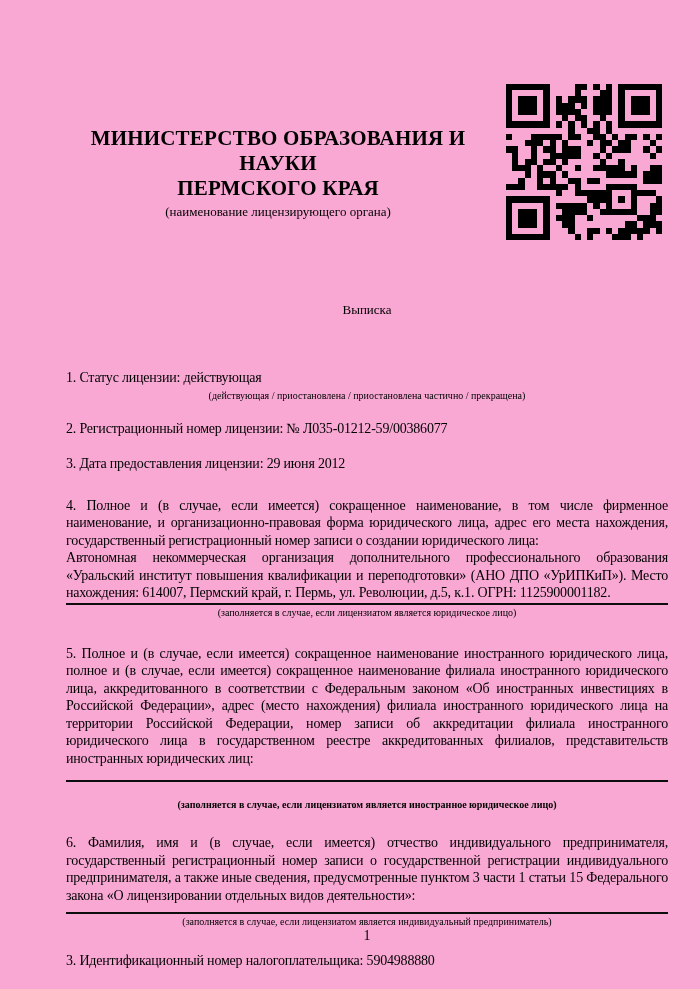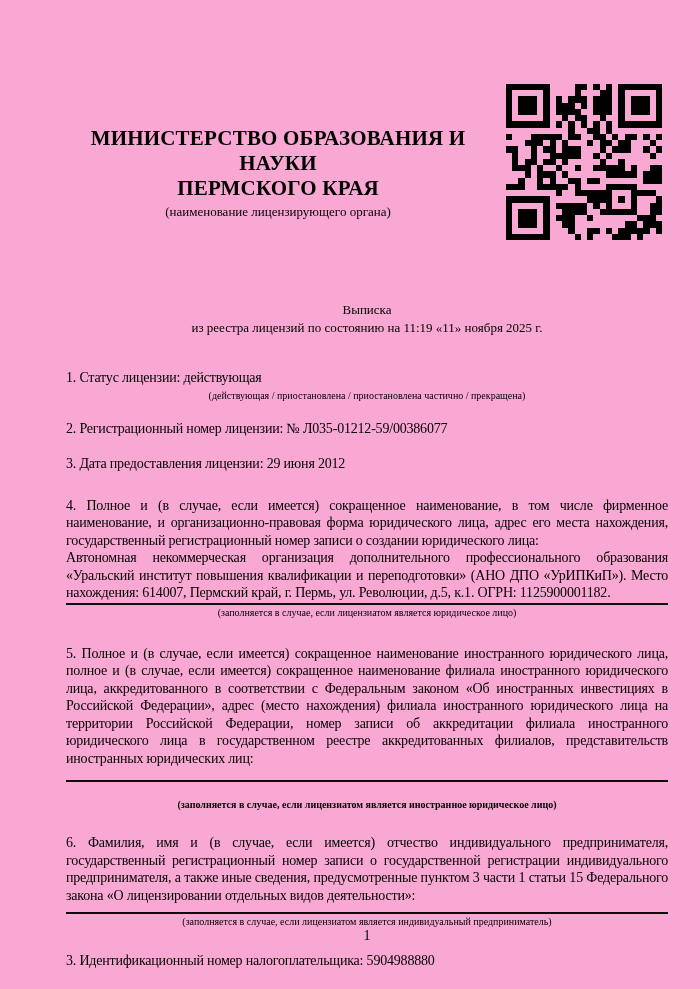--- a/index.html
+++ b/index.html
@@ -415,21 +415,20 @@
   </div>
 
   <div class="ministry">
     <div class="ministry-name">МИНИСТЕРСТВО ОБРАЗОВАНИЯ И НАУКИ</div>
     <div class="ministry-name">ПЕРМСКОГО КРАЯ</div>
     <div class="ministry-caption">(наименование лицензирующего органа)</div>
   </div>
 
   <div class="doc-title">
     <div>Выписка</div>
-    <div>из реестра лицензий по состоянию на 11:19 «11» ноября 2025 г.</div>
   </div>
 
   <div class="content">
 
     <div class="item" id="item-1">
       <div class="item-text">1. Статус лицензии: действующая</div>
       <div class="item-caption">(действующая / приостановлена / приостановлена частично / прекращена)</div>
     </div>
 
     <div class="item" id="item-2">

